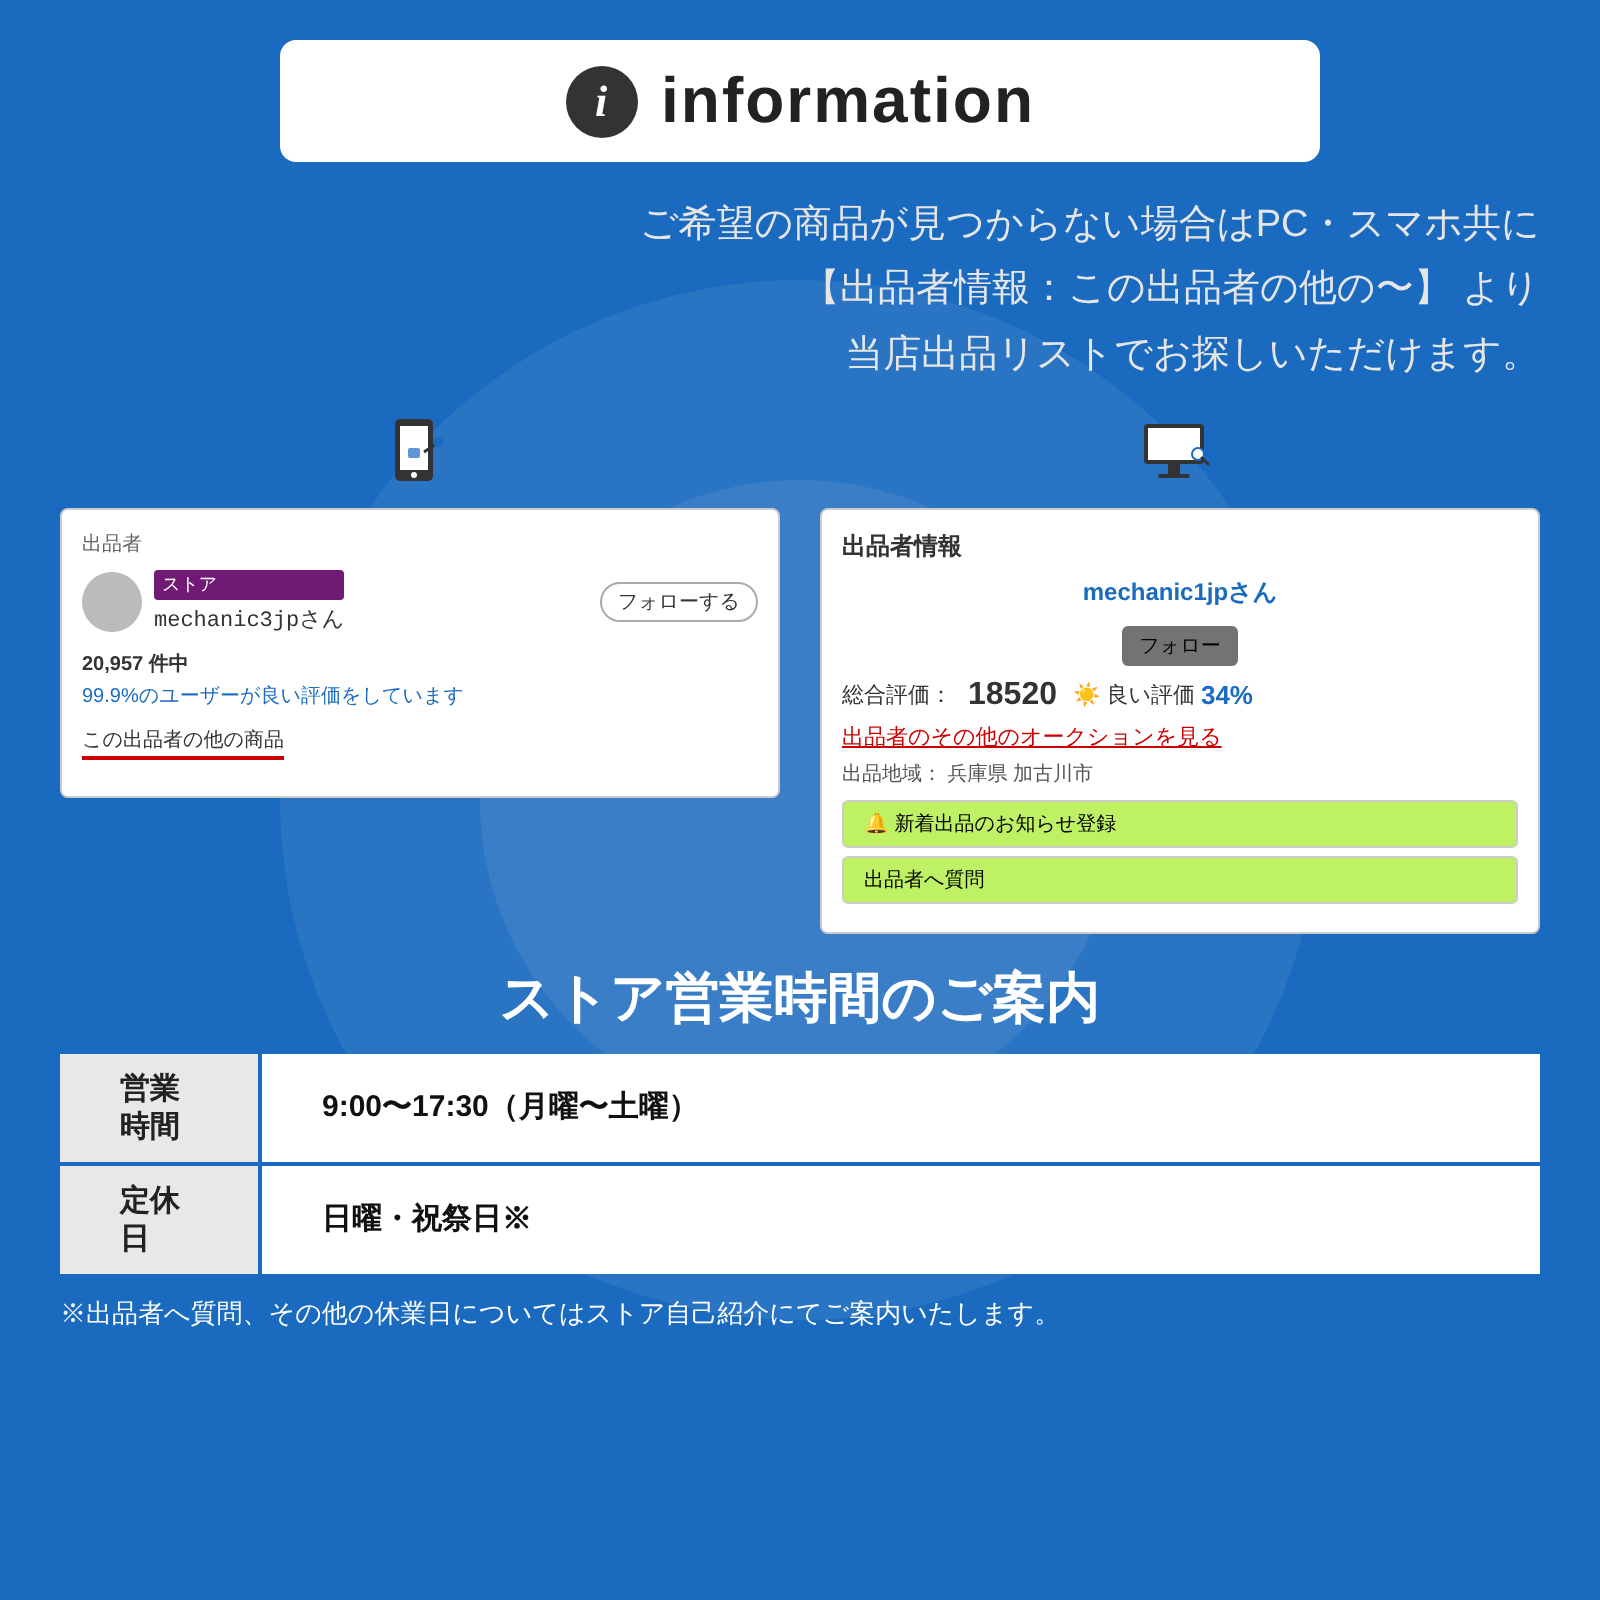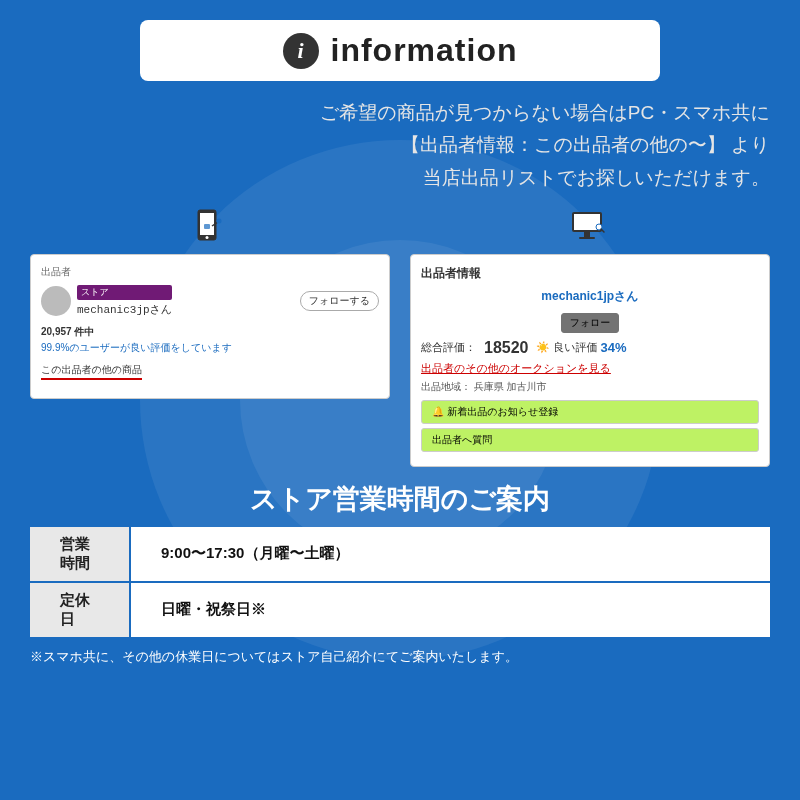--- a/index.html
+++ b/index.html
@@ -435,15 +435,15 @@
           <td>9:00〜17:30（月曜〜土曜）</td>
         </tr>
         <tr>
           <td>定休日</td>
           <td>日曜・祝祭日※</td>
         </tr>
       </tbody>
     </table>
   </div>
 
-  <div class="footer-note">※スマホ共に、その他の休業日についてはストア自己紹介にてご案内いたします。</div>
+  <div class="footer-note">※出品者へ質問、その他の休業日についてはストア自己紹介にてご案内いたします。</div>
 
 </div>
 
 </body></html>

